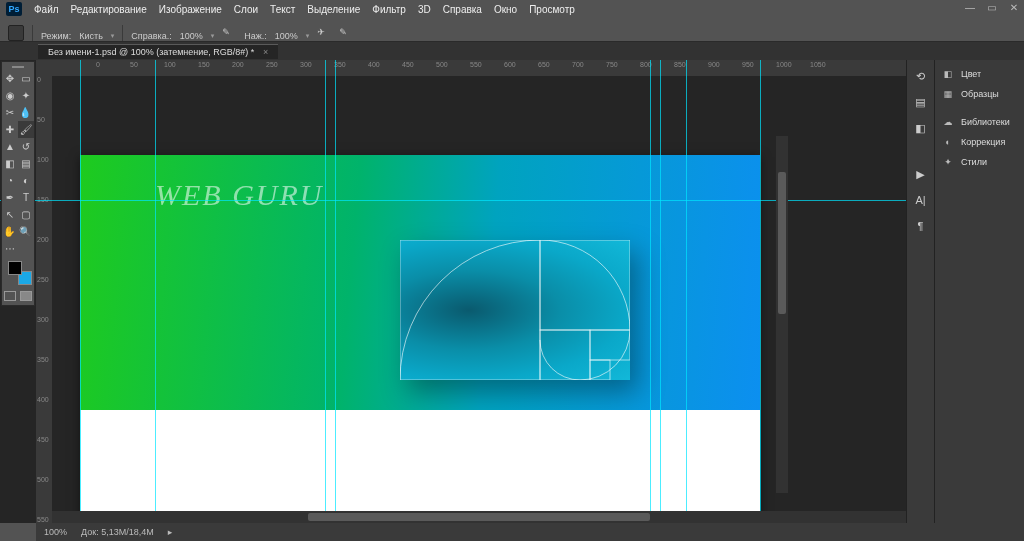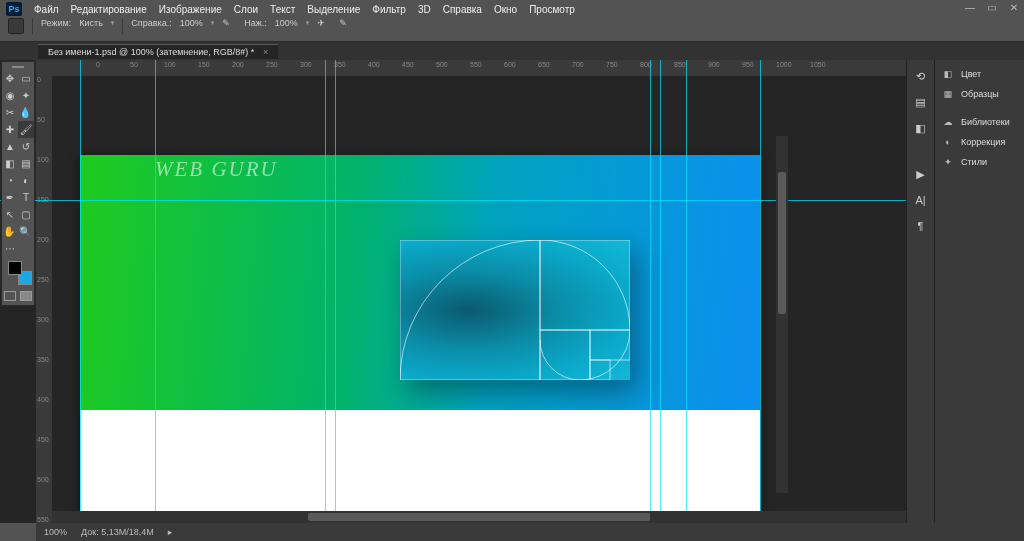--- a/index.html
+++ b/index.html
@@ -6,21 +6,21 @@
 body { width:1024px; height:541px; background:#535353; overflow:hidden; position:relative; font-size:11px; color:#ccc; }
 
 
 .menubar { height:18px; background:#535353; display:flex; align-items:center; padding-left:6px; gap:12px; font-size:10px; color:#eee; }
 .menubar .ps { width:16px; height:14px; background:#001e36; color:#31a8ff; font-weight:bold; font-size:9px; display:flex; align-items:center; justify-content:center; border-radius:2px; }
 .menubar span { cursor:default; }
 .win-controls { position:absolute; right:4px; top:2px; display:flex; gap:10px; color:#bbb; font-size:10px;}
 .win-controls div{width:12px;text-align:center;}
 
 
-.optbar { height:24px; background:#535353; border-bottom:1px solid #2a2a2a; display:flex; align-items:flex-start; gap:8px; padding-left:8px; font-size:9px; color:#ccc;}
+.optbar { height:24px; background:#535353; border-bottom:1px solid #2a2a2a; display:flex; align-items:flex-end; gap:8px; padding-left:8px; font-size:9px; color:#ccc;}
 .optbar .tool-ico{width:16px;height:16px;background:#3a3a3a;border:1px solid #222;border-radius:2px;}
 .optbar .sep{width:1px;height:16px;background:#3a3a3a;}
 .optbar .dd{display:flex;align-items:center;gap:8px;}
 .optbar .dd .arr{font-size:7px;color:#999;}
 .optbar .ico{width:14px;height:14px;display:inline-block;}
 
 
 .tabbar { height:18px; background:#323232; display:flex; align-items:center; padding-left:38px; }
 .tabbar .tab { background:#252525; padding:2px 10px; font-size:9px; color:#ddd; border-top:1px solid #5a5a5a;}
 .tabbar .tab .x{margin-left:6px;color:#888;}
@@ -46,21 +46,21 @@
 
 
 .ruler-h{position:absolute;left:36px;right:0;top:0;height:16px;background:#3a3a3a;display:flex;align-items:flex-end;color:#888;font-size:7px;}
 .ruler-h span{position:absolute;top:1px;}
 .ruler-v{position:absolute;left:36px;top:16px;bottom:0;width:16px;background:#3a3a3a;color:#888;font-size:7px;}
 .ruler-v span{position:absolute;left:1px;transform:rotate(0);writing-mode:horizontal-tb;}
 
 
 .artboard{position:absolute;left:80px;top:95px;width:680px;height:380px;background:#fff;box-shadow:0 2px 10px rgba(0,0,0,.5);}
 .hero{width:100%;height:255px;background:linear-gradient(95deg,#1ecb1e 0%,#00b36b 40%,#00a3bf 60%,#0c8ff0 100%);position:relative;overflow:hidden;}
-.hero-title{position:absolute;left:75px;top:2px; font-family:Georgia,serif;font-style:italic;font-weight:300;font-size:21px;letter-spacing:2px;color:rgba(255,255,255,.55);}
+.hero-title{position:absolute;left:75px;top:23px; font-family:Georgia,serif;font-style:italic;font-weight:300;font-size:30px;letter-spacing:2px;color:rgba(255,255,255,.55);}
 .hero-nav{position:absolute;right:75px;top:28px;display:flex;gap:14px;font-family:Georgia,serif;font-style:italic;font-size:12px;color:rgba(255,255,255,.85);letter-spacing:1px;}
 .hero-card{position:absolute;left:320px;top:85px;width:230px;height:140px;background:radial-gradient(ellipse at 30% 50%,#0a5a6e 0%,#0a8ea8 40%,#0aa8c9 70%,#12b8d9 100%);box-shadow:8px 12px 25px rgba(0,0,0,.35);}
 .hero-card svg{position:absolute;inset:0;}
 
 
 .guide-v{position:absolute;top:0;bottom:0;width:1px;background:#00e5ff;opacity:.7;}
 .guide-h{position:absolute;left:0;right:0;height:1px;background:#00e5ff;opacity:.7;}
 
 
 .rail-icons{width:28px;background:#3a3a3a;border-left:1px solid #222;display:flex;flex-direction:column;align-items:center;gap:10px;padding-top:8px;}

